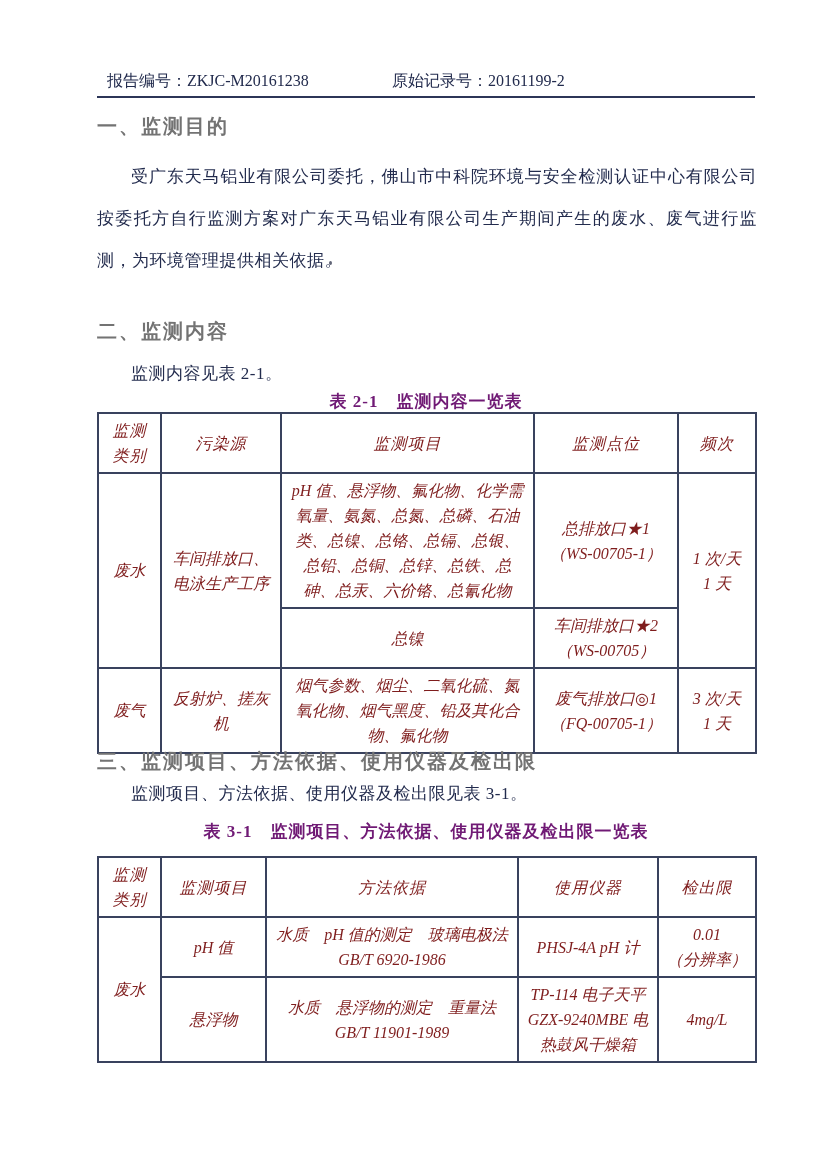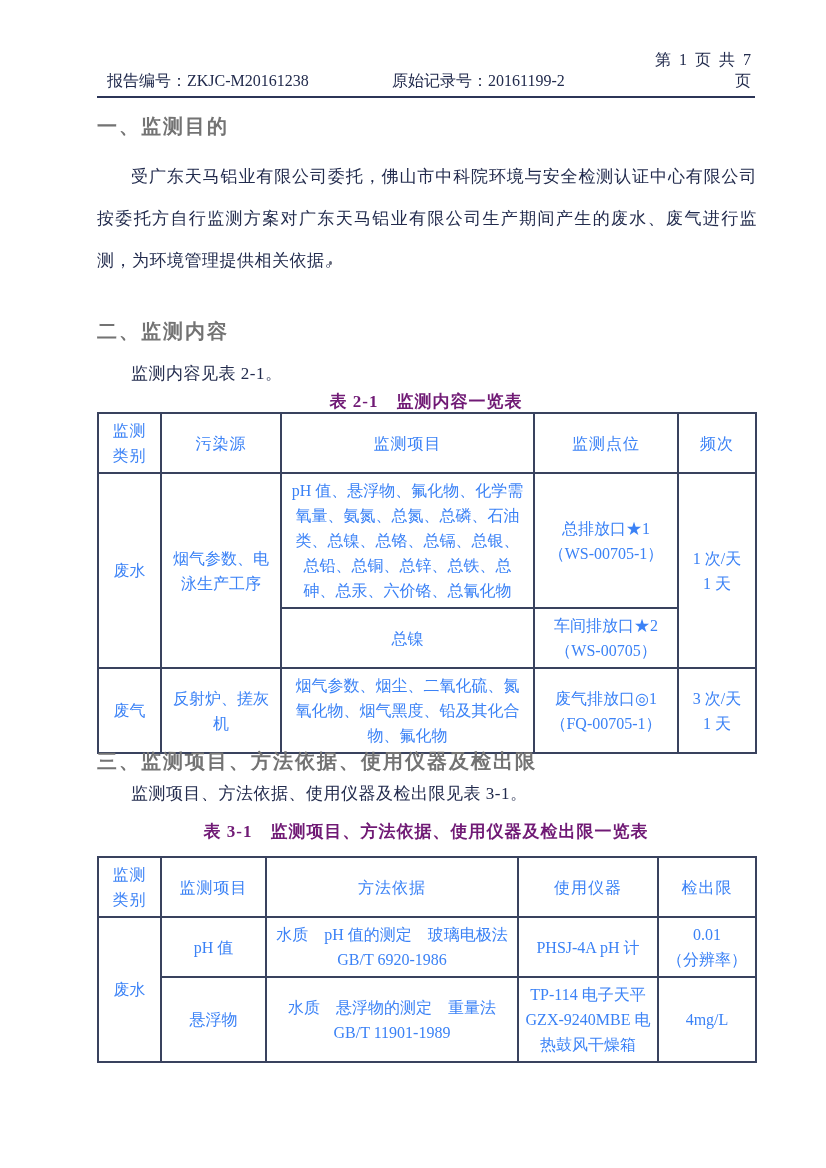--- a/index.html
+++ b/index.html
@@ -80,21 +80,22 @@
     opacity: .8;
   }
   
   table.doc-table {
     position: absolute;
     left: 97px;
     width: 658px;
     border-collapse: collapse;
     table-layout: fixed;
     font-size: 16px;
-    color: #3b82f6;
+    color: #7f1d1d;
+    font-style: italic;
   }
   .t2 { top: 412px; }
   .t3 { top: 856px; }
   table.doc-table td {
     border: 2px solid #39425e;
     text-align: center;
     vertical-align: middle;
     padding: 4px 6px;
     line-height: 25px;
   }
@@ -107,21 +108,20 @@
   .hdr-cell { letter-spacing: 1px; }
 </style>
 </head>
 <body>
 
 <div class="page">
 
   <div class="doc-header">
     <span class="h-left"><span>报告编号：</span><span>ZKJC-M20161238</span></span>
     <span class="h-mid"><span>原始记录号：</span><span>20161199-2</span></span>
-    <span class="h-right">第 1 页 共 7 页</span>
   </div>
 
   <div class="sec-title sec1-title">一、监测目的</div>
   <div class="body-par">受广东天马铝业有限公司委托，佛山市中科院环境与安全检测认证中心有限公司按委托方自行监测方案对广东天马铝业有限公司生产期间产生的废水、废气进行监测，为环境管理提供相关依据。</div>
   <div class="artifact-dot"></div>
 
   <div class="sec-title sec2-title">二、监测内容</div>
   <div class="intro-line sec2-intro">监测内容见表 2-1。</div>
   <div class="tbl-caption t2-caption">表 2-1　监测内容一览表</div>
 
@@ -136,21 +136,21 @@
     <tbody>
       <tr style="height:53px">
         <td class="hdr-cell">监测类别</td>
         <td class="hdr-cell">污染源</td>
         <td class="hdr-cell">监测项目</td>
         <td class="hdr-cell">监测点位</td>
         <td class="hdr-cell">频次</td>
       </tr>
       <tr style="height:113px">
         <td rowspan="2">废水</td>
-        <td rowspan="2">烟气参数、电泳生产工序</td>
+        <td rowspan="2">车间排放口、电泳生产工序</td>
         <td class="items-cell">pH 值、悬浮物、氟化物、化学需氧量、氨氮、总氮、总磷、石油类、总镍、总铬、总镉、总银、总铅、总铜、总锌、总铁、总砷、总汞、六价铬、总氰化物</td>
         <td>
           <span class="cell-line">总排放口★1</span>
           <span class="cell-line">（WS-00705-1）</span>
         </td>
         <td rowspan="2">
           <span class="cell-line">1 次/天</span>
           <span class="cell-line">1 天</span>
         </td>
       </tr>

